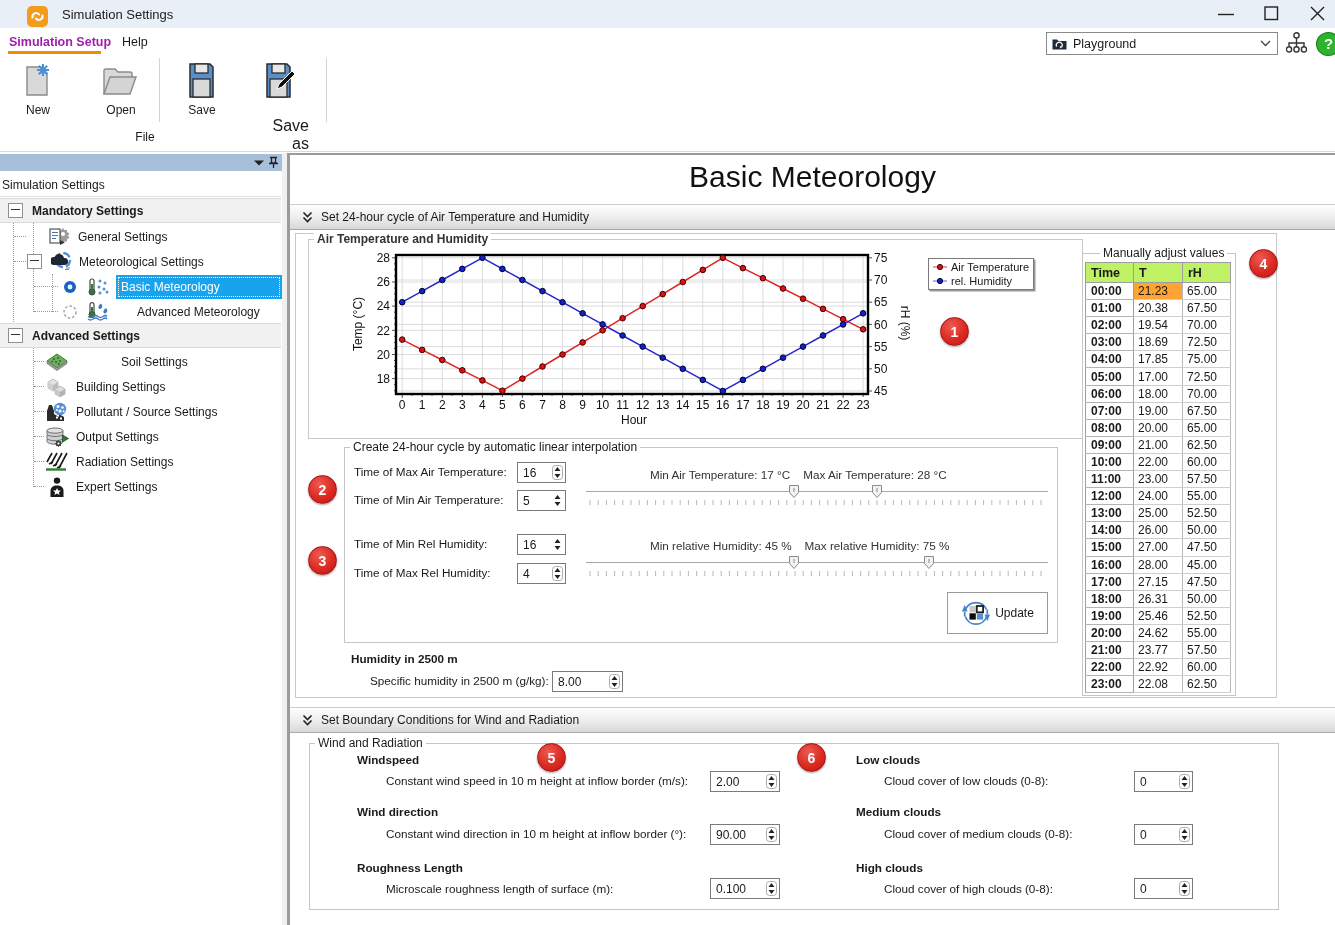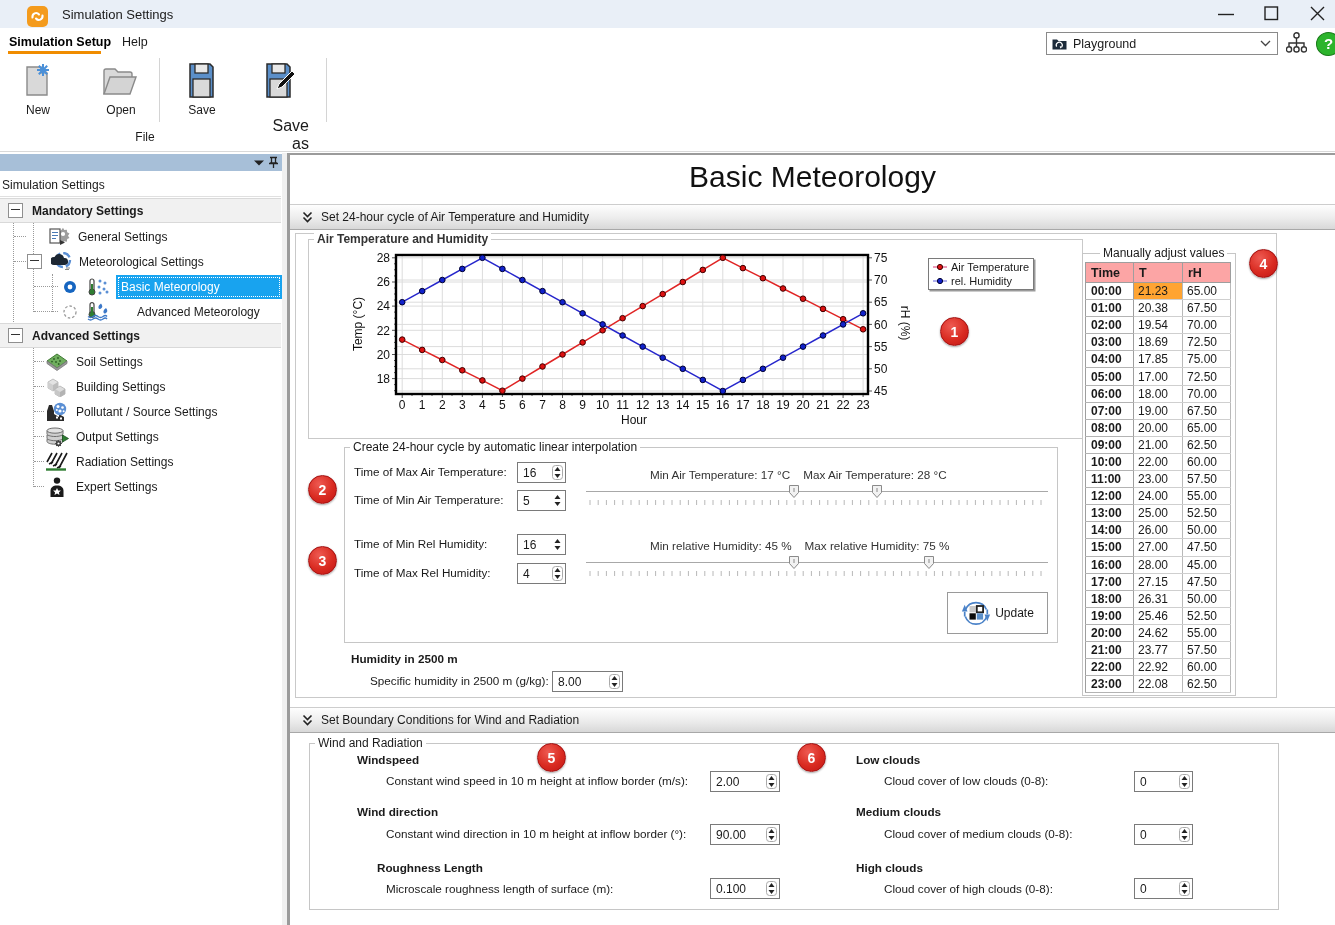--- a/index.html
+++ b/index.html
@@ -14,21 +14,21 @@
 .sechead{position:absolute;left:290px;right:0;height:24px;background:linear-gradient(#fefefe,#ececec 55%,#d8d8d8);border-top:1px solid #cdcdcd;border-bottom:1px solid #a8a8a8;display:flex;align-items:center;font-size:12px;}
 .redc{position:absolute;width:27px;height:27px;border-radius:50%;background:radial-gradient(circle at 38% 30%,#ee5a52,#d92b21 55%,#c11414);border:1px solid #a21010;color:#fff;font-size:14px;font-weight:bold;display:flex;align-items:center;justify-content:center;box-shadow:0 1px 2px rgba(0,0,0,.35);}
 .lbl{position:absolute;font-size:11.7px;white-space:nowrap;}
 .trow{position:absolute;left:0;width:282px;height:25px;display:flex;align-items:center;font-size:12px;white-space:nowrap;}
 .thead{position:absolute;left:0;width:281px;height:23px;background:#f1f1f1;border-top:1px solid #d9d9d9;border-bottom:1px solid #d9d9d9;display:flex;align-items:center;font-weight:bold;font-size:12px;}
 .expander{width:13px;height:13px;border:1px solid #8f8f8f;background:#fff;position:relative;flex:none;}
 .expander::after{content:"";position:absolute;left:2px;right:2px;top:5px;height:1px;background:#333;}
 .dotv{position:absolute;width:1px;border-left:1px dotted #9a9a9a;}
 .doth{position:absolute;height:1px;border-top:1px dotted #9a9a9a;}
 table.abs{border:1px solid #9e9e9e;}
-table.abs th{font-weight:bold;text-align:left;padding:0 0 0 5px;border-right:1px solid #9e9e9e;border-bottom:1px solid #9e9e9e;background:#fca5a5;font-size:12.5px;}
+table.abs th{font-weight:bold;text-align:left;padding:0 0 0 5px;border-right:1px solid #9e9e9e;border-bottom:1px solid #9e9e9e;background:#bef264;font-size:12.5px;}
 table.abs td{height:16.1px;padding:0 0 0 4px;border-right:1px solid #b9b9b9;border-bottom:1px solid #cfcfcf;}
 table.abs td.tc{font-weight:bold;border-right:1px solid #9e9e9e;border-bottom:1px solid #b3b3b3;padding-left:5px;}
 </style>
 </head>
 <body>
 <div id="page">
 
 <div class="abs" style="left:0;top:0;width:1335px;height:28px;background:#e9eff7;"></div>
 
 <svg class="abs" style="left:27px;top:6px;" width="21" height="21" viewBox="0 0 21 21">
@@ -37,21 +37,21 @@
     </svg>
 <div class="abs" style="left:62px;top:7px;font-size:13px;">Simulation Settings</div>
 
 <svg class="abs" style="left:1210px;top:5px;" width="125" height="18" viewBox="0 0 125 18">
 <path d="M8 9.5H24" stroke="#222" stroke-width="1.4"></path>
 <rect x="55" y="2" width="12.5" height="12.5" fill="none" stroke="#222" stroke-width="1.4"></rect>
 <path d="M101 2L114 15M114 2L101 15" stroke="#222" stroke-width="1.4"></path>
 </svg>
 
 <div class="abs" style="left:0;top:28px;width:1335px;height:125px;background:#fff;"></div>
-<div class="abs" style="left:9px;top:35px;font-size:12.5px;font-weight:bold;color:#000000;">Simulation Setup</div>
+<div class="abs" style="left:9px;top:35px;font-size:12.5px;font-weight:bold;color:#a21caf;">Simulation Setup</div>
 <div class="abs" style="left:8px;top:51px;width:93px;height:3px;background:#f08c00;"></div>
 <div class="abs" style="left:122px;top:35px;font-size:12.5px;">Help</div>
 
 <div class="abs" style="left:159px;top:58px;width:1px;height:64px;background:#d4d4d4;"></div>
 <div class="abs" style="left:326px;top:58px;width:1px;height:64px;background:#d4d4d4;"></div>
 <div class="abs" style="left:0;top:151px;width:1335px;height:1px;background:#d9d9d9;"></div>
 
 <svg class="abs" style="left:26px;top:64px;" width="24" height="32" viewBox="0 0 24 32">
 <path d="M1 3 H15 L21 9 V31 H1 Z" fill="#d9d9d9" stroke="#8a8a8a" stroke-width="1.4"></path>
 <path d="M15 3 L15 9 L21 9" fill="#c0c0c0" stroke="#8a8a8a" stroke-width="1.2"></path>
@@ -199,21 +199,21 @@
         </g>
 </svg>
 <span style="margin-left:28px;">Advanced Meteorology</span>
 </div>
 
 <div class="thead" style="top:323px;">
       <span class="expander" style="margin-left:8px;"></span>
       <span style="margin-left:9px;">Advanced Settings</span>
     </div>
 
-<div class="trow" style="top:349px;">
+<div class="trow" style="top:349px;gap:45px;">
 <svg style="margin-left:46px;flex:none;" width="22" height="18" viewBox="0 0 22 18">
 <path d="M11 1L21 8L11 15L1 8Z" fill="#6fae5e" stroke="#3f7a33" stroke-width="1"></path>
 <path d="M1 8v2.5L11 17.5 21 10.5V8L11 15Z" fill="#9a9a9a" stroke="#777" stroke-width=".8"></path>
 <g fill="#2d5e25">
           <circle cx="8" cy="6" r=".9"></circle>
           <circle cx="12" cy="5" r=".9"></circle>
           <circle cx="14" cy="8" r=".9"></circle>
           <circle cx="10" cy="9" r=".9"></circle>
           <circle cx="6" cy="8.6" r=".9"></circle>
           <circle cx="12.7" cy="11" r=".9"></circle>
@@ -672,21 +672,21 @@
         <path d="M2.5 1.5L6.5 5.5L10.5 1.5M2.5 6.5L6.5 10.5L10.5 6.5" stroke="#222" stroke-width="1.6" fill="none"></path>
       </svg>
 <span style="margin-left:7px;">Set Boundary Conditions for Wind and Radiation</span>
 </div>
 <div class="fs" style="left:309px;top:743px;width:968px;height:165px;"></div>
 <div class="fslab" style="left:315px;top:736px;">Wind and Radiation</div>
 <div class="lbl bold" style="left:357px;top:753px;">Windspeed</div>
 <div class="lbl" style="left:386px;top:774px;">Constant wind speed in 10 m height at inflow border (m/s):</div>
 <div class="lbl bold" style="left:357px;top:805px;">Wind direction</div>
 <div class="lbl" style="left:386px;top:827px;">Constant wind direction in 10 m height at inflow border (°):</div>
-<div class="lbl bold" style="left:377px;top:861px;">Roughness Length</div>
+<div class="lbl bold" style="left:357px;top:861px;">Roughness Length</div>
 <div class="lbl" style="left:386px;top:882px;">Microscale roughness length of surface (m):</div>
 <div class="spin" style="left:710px;top:771px;width:68px;height:19px;">
       <span class="v">2.00</span>
       <svg width="11" height="15" viewBox="0 0 11 15">
         <rect x="0.5" y="0.5" width="10" height="14" rx="3" fill="none" stroke="#aaa"></rect>
         <path d="M5.5 2L8.5 6H2.5z" fill="#222"></path>
         <path d="M5.5 13L2.5 9h6z" fill="#222"></path>
       </svg>
     </div>
 <div class="spin" style="left:710px;top:824px;width:68px;height:19px;">

